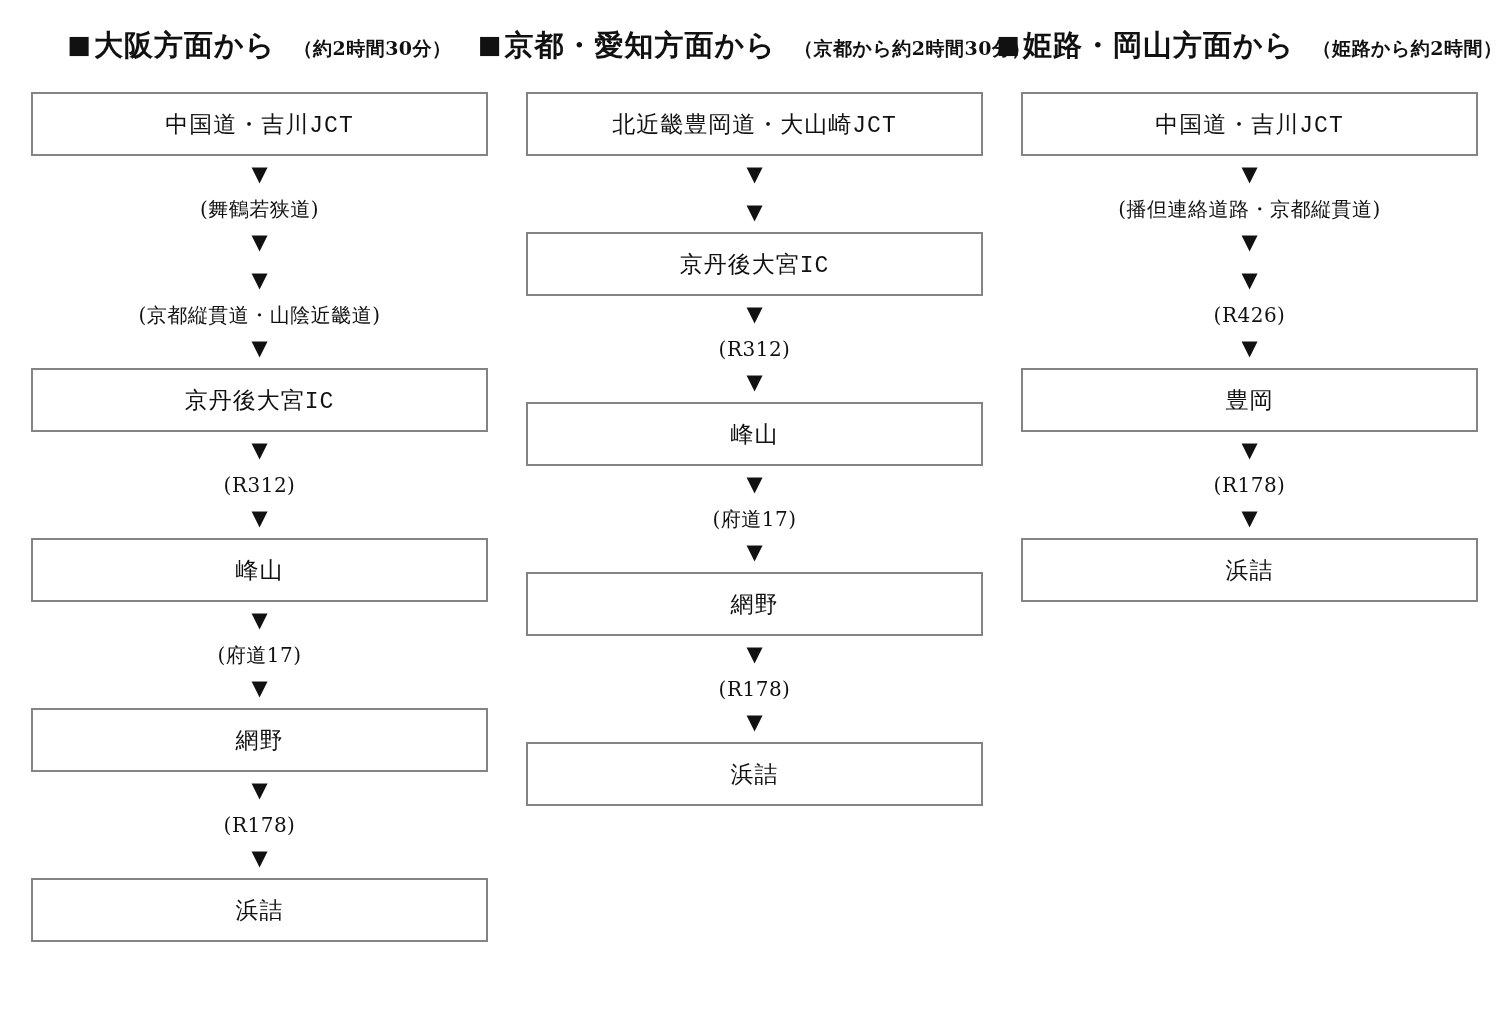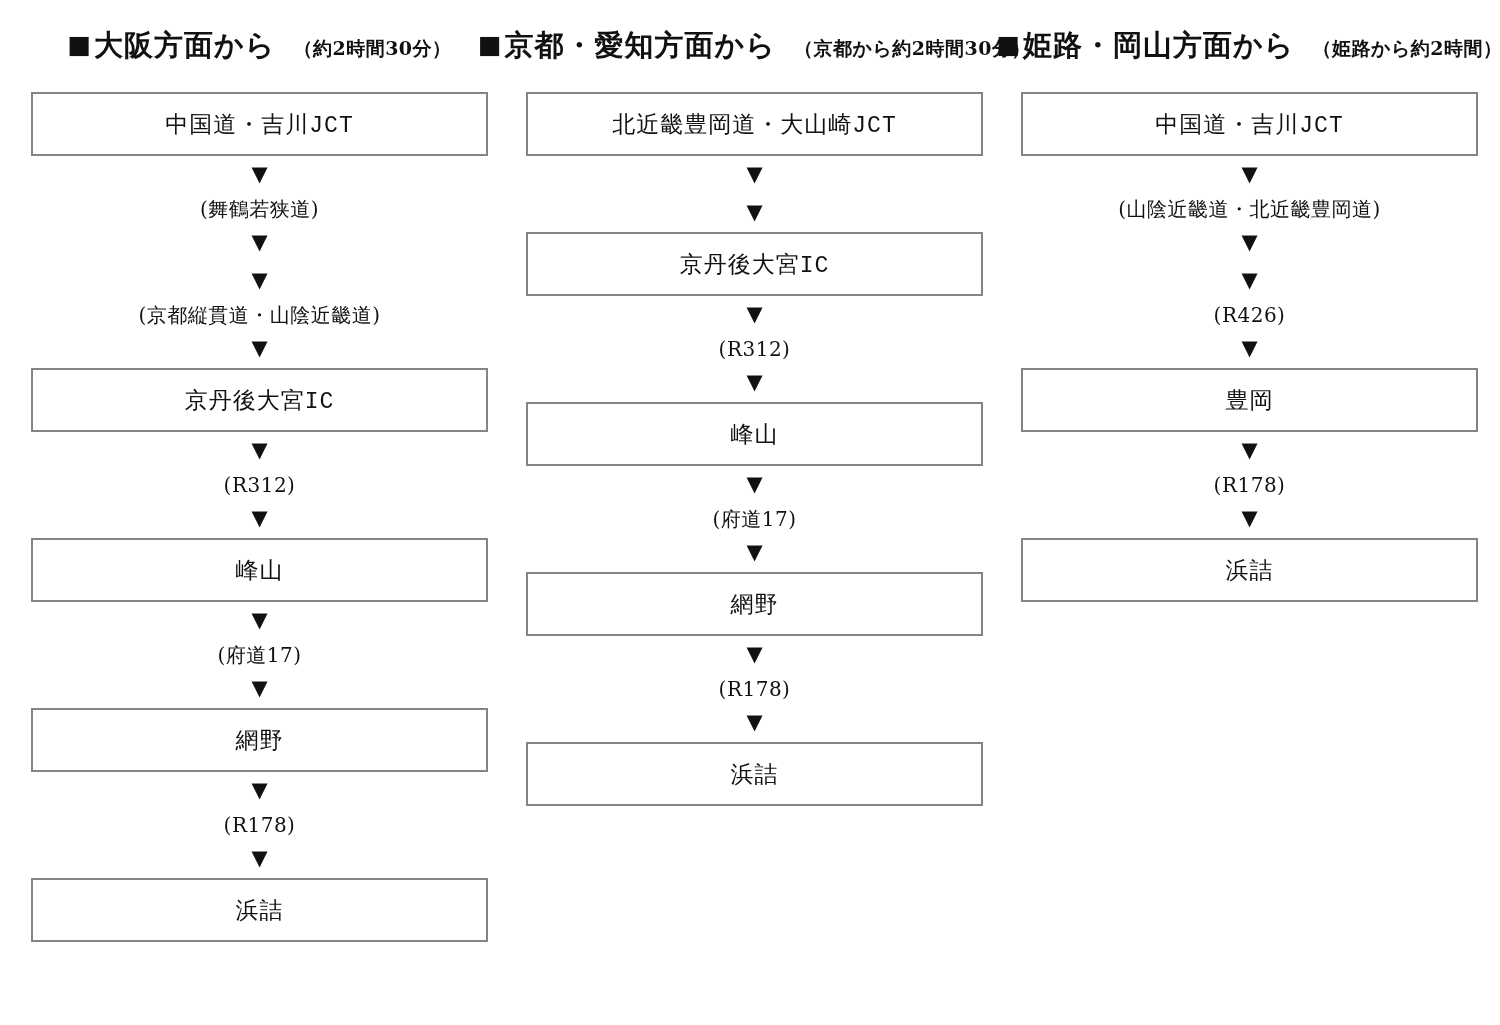--- a/index.html
+++ b/index.html
@@ -131,21 +131,21 @@
 
   <section class="column">
     <h2 class="col-header">
       <span class="bullet">■</span>
       <span class="title">姫路・岡山方面から</span>
       <span class="subtitle">（姫路から約2時間）</span>
     </h2>
     <div class="steps">
         <div class="box">中国道・吉川JCT</div>
   <div class="arrow">▼</div>
-<div class="road">(山陰近畿道・北近畿豊岡道)</div>
+<div class="road">(播但連絡道路・京都縦貫道)</div>
   <div class="arrow">▼</div>
   <div class="arrow">▼</div>
 <div class="road">(R426)</div>
   <div class="arrow">▼</div>
 <div class="box">豊岡</div>
   <div class="arrow">▼</div>
 <div class="road">(R178)</div>
   <div class="arrow">▼</div>
 <div class="box">浜詰</div>
       </div>

